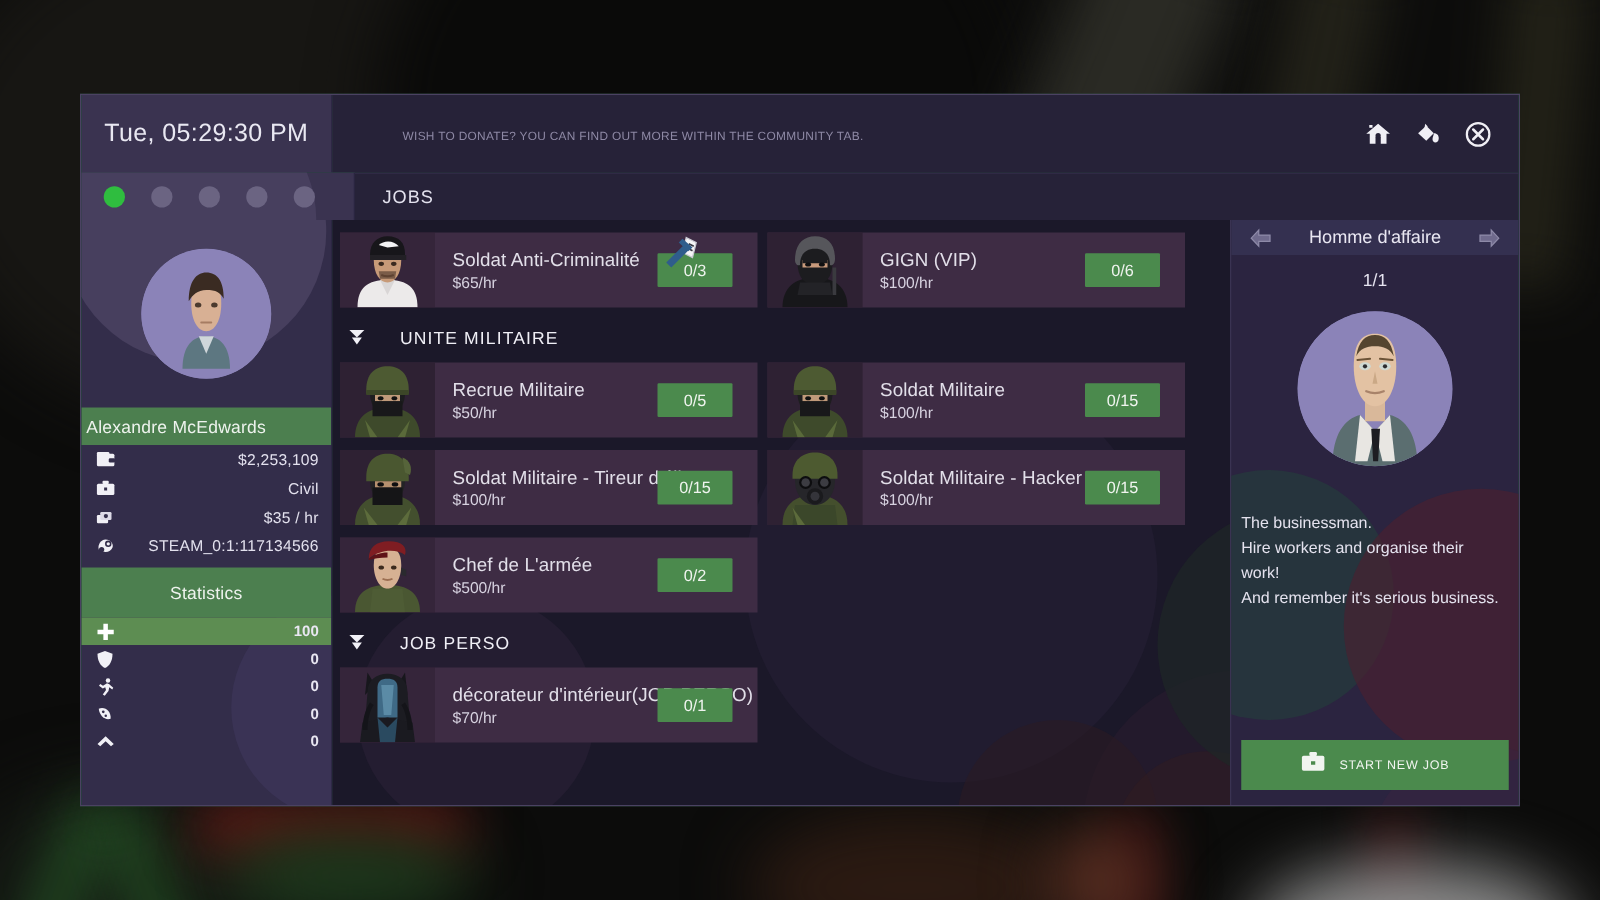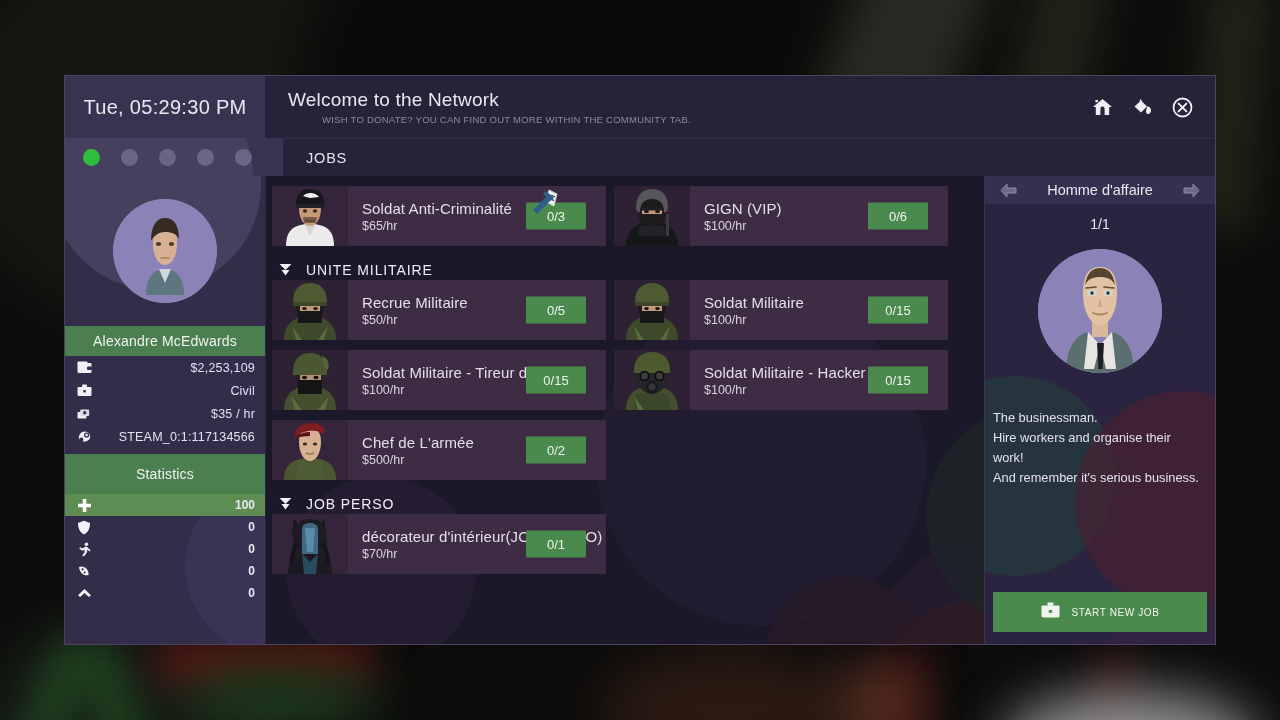--- a/index.html
+++ b/index.html
@@ -65,21 +65,21 @@
   #sidebar{width:200px;flex:0 0 200px;background:#332d4a;position:relative;overflow:hidden;
            display:flex;flex-direction:column;border-right:1px solid #2a2540;}
   #sidebar .glow{position:absolute;border-radius:50%;pointer-events:none;}
   #avatarwrap{height:150px;flex:0 0 150px;display:flex;align-items:center;justify-content:center;position:relative;z-index:2;}
   #avatarcircle{
     width:104px;height:104px;border-radius:50%;
     background:#8b83b8;position:relative;overflow:hidden;
     display:flex;align-items:flex-end;justify-content:center;
   }
   #namebar{
-    background:#4c7f4f;color:#eef3ee;text-align:center;
+    background:#4c7f4f;color:#eef3ee;text-align:left;
     font-size:14px;padding:7px 4px;position:relative;z-index:2;letter-spacing:.2px;
   }
   .statrow{
     display:flex;align-items:center;height:23px;padding:0 10px 0 12px;
     position:relative;z-index:2;
   }
   .statrow .ic{width:20px;flex:0 0 20px;display:flex;align-items:center;}
   .statrow .val{flex:1;text-align:right;color:#e3e1ee;font-size:12.5px;letter-spacing:.2px;}
   #statsbar{
     background:#4c7f4f;color:#eef3ee;text-align:center;font-size:14px;
@@ -103,21 +103,21 @@
   .jobcard .info{flex:1;display:flex;align-items:center;padding-left:14px;position:relative;min-width:0;}
   .jobcard .txt{display:flex;flex-direction:column;justify-content:center;}
   .jobcard .jname{color:#e2dfe9;font-size:15px;font-weight:300;white-space:nowrap;letter-spacing:.1px;}
   .jobcard .jpay{color:#d7d2e0;font-size:12.5px;margin-top:2px;}
   .jobcard .slots{
     position:absolute;right:20px;top:50%;transform:translateY(-50%);
     background:#4b8a4d;color:#f0f4ef;font-size:13px;
     padding:6px 4px;width:52px;text-align:center;border-radius:1px;
   }
   .section{
-    display:flex;align-items:center;gap:13px;padding:6px 0 2px 6px;
+    display:flex;align-items:center;gap:27px;padding:6px 0 12px 6px;
     color:#f0eff6;font-size:14px;letter-spacing:.9px;
   }
   .section .cheva{display:flex;align-items:center;}
   .section .slabel{font-stretch:condensed;font-weight:400;}
 
   
   #right{width:230px;flex:0 0 230px;background:#2b2440;position:relative;overflow:hidden;
          display:flex;flex-direction:column;border-left:1px solid #3a3352;}
   #right .deco{position:absolute;border-radius:50%;pointer-events:none;}
   #rnav{
@@ -164,21 +164,20 @@
 </div>
 
 <div id="window">
 
   <div id="topbar">
     <div id="clockcell">
       <div id="clock">Tue, 05:29:30 PM</div>
     </div>
     <div id="titlecell">
       <div id="titleblock">
-        <div id="wtitle">Welcome to the Network</div>
         <div id="wsub">WISH TO DONATE? YOU CAN FIND OUT MORE WITHIN THE COMMUNITY TAB.</div>
       </div>
       <div id="winicons">
         <div class="winicon">
           <svg width="21" height="18" viewBox="0 0 21 18">
             <path d="M10.5 1 L20 9 L17.2 9 L17.2 17 L12.6 17 L12.6 11.5 L8.4 11.5 L8.4 17 L3.8 17 L3.8 9 L1 9 Z" fill="#f0eff5"></path>
             <path d="M3.4 4.2 L6 4.2 L6 2 L3.4 2 Z" fill="#f0eff5"></path>
             <circle cx="10.5" cy="10.5" r="2.1" fill="#262238"></circle>
           </svg>
         </div>

